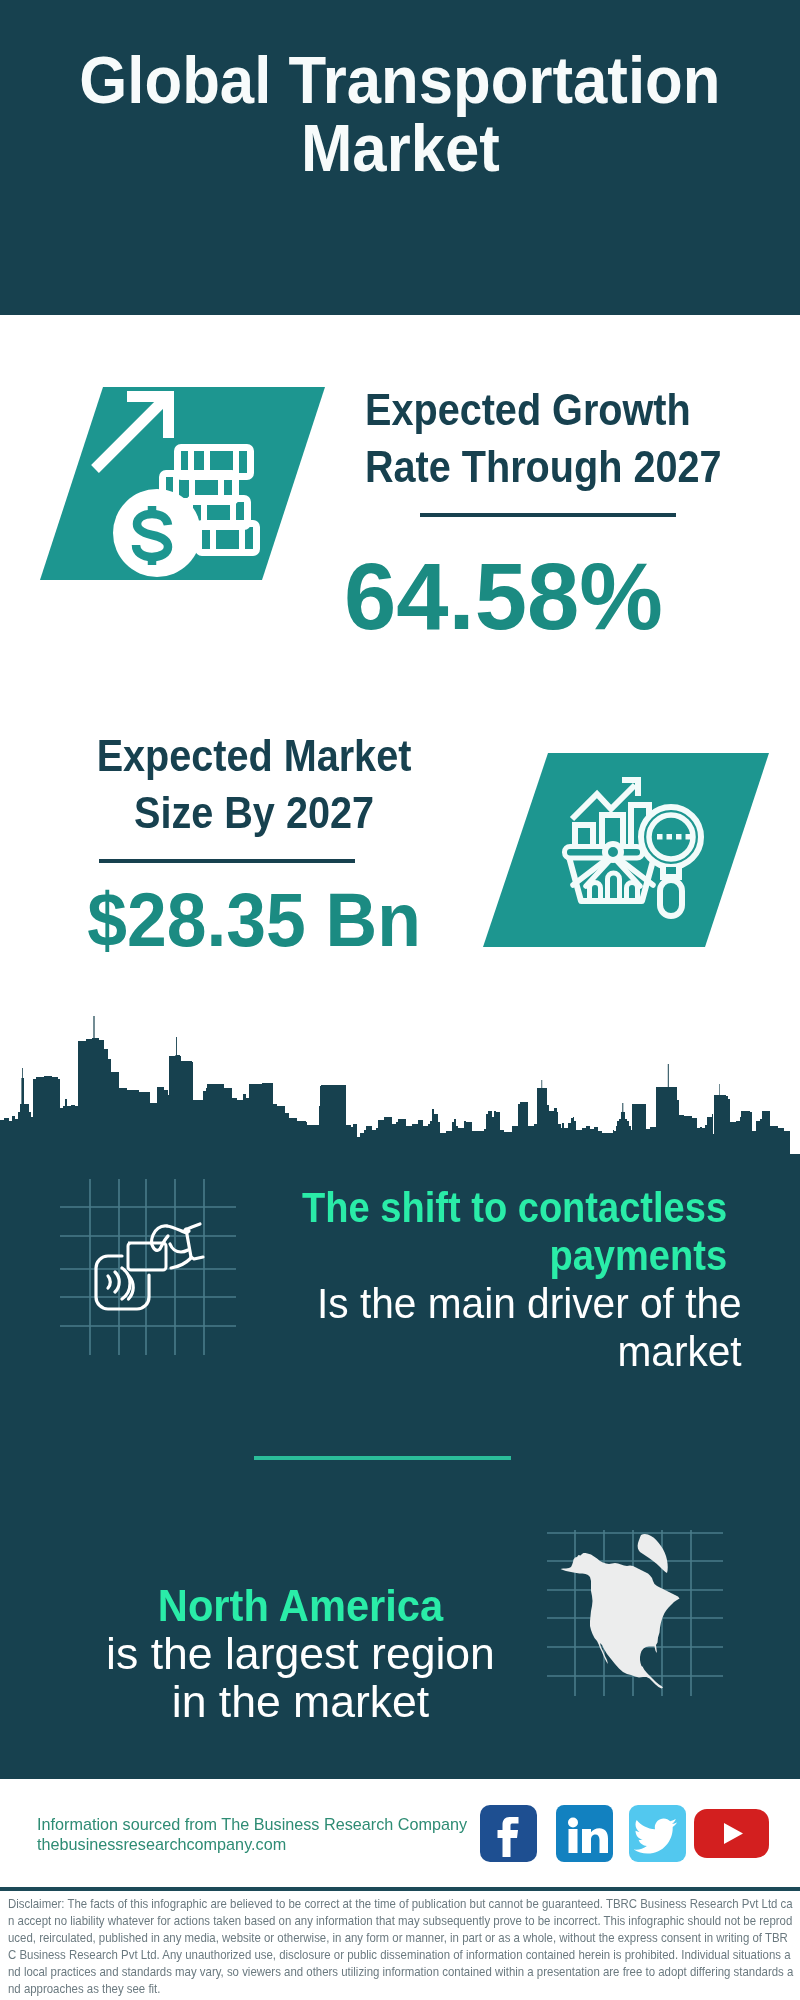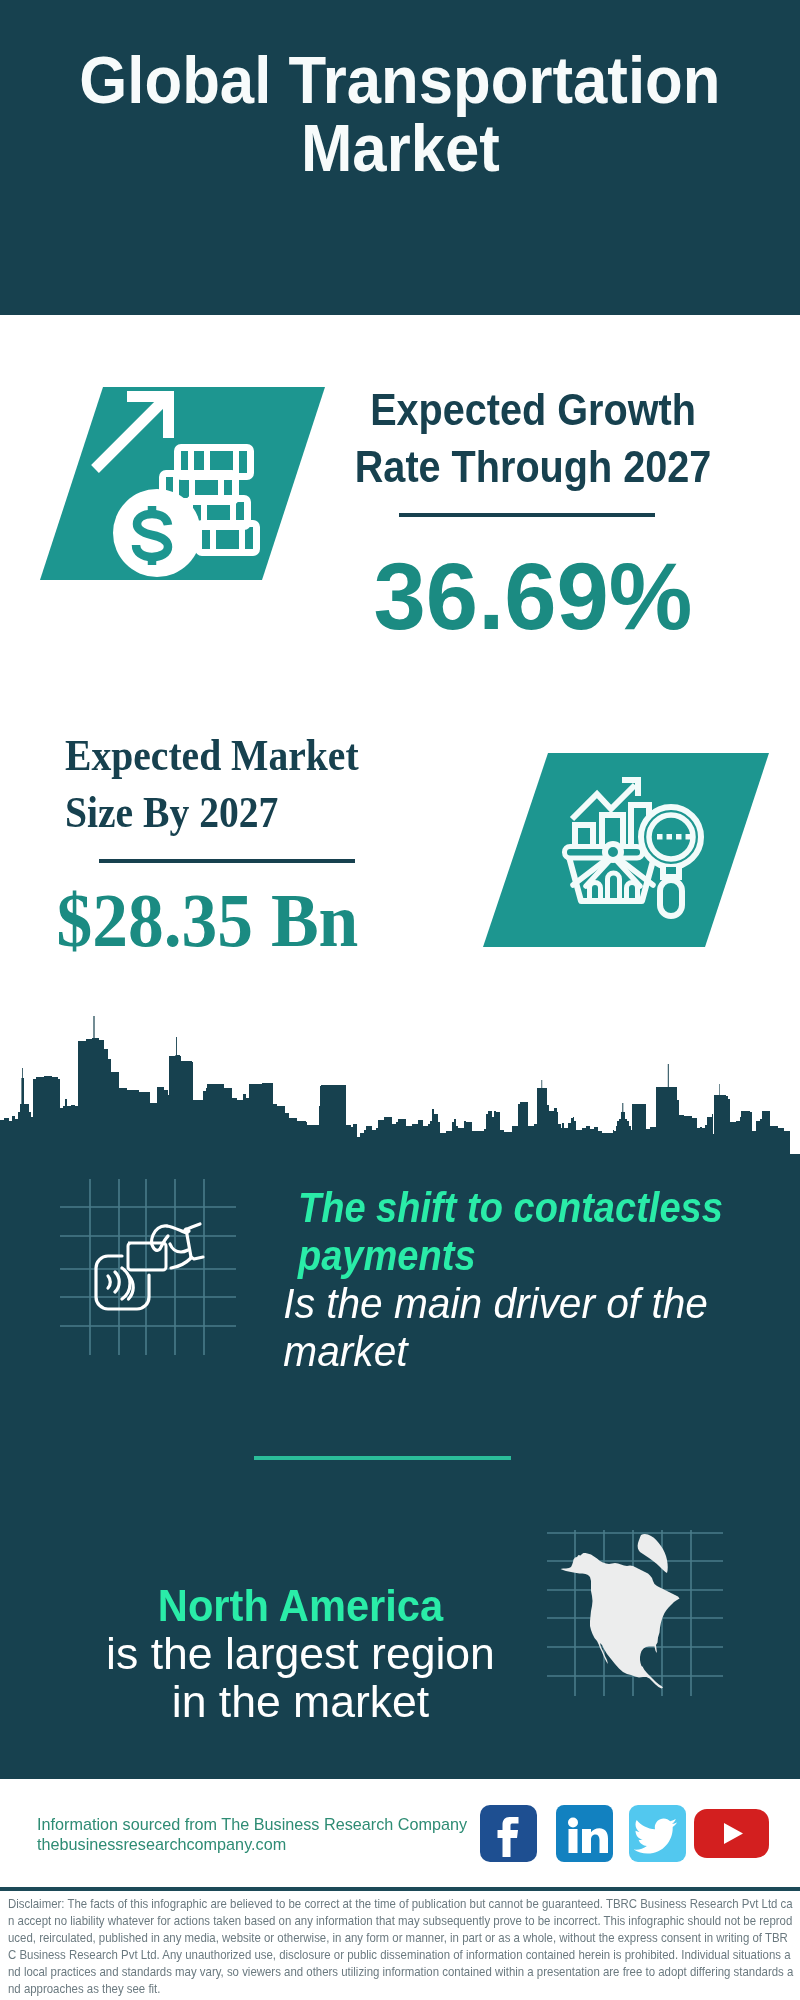--- a/index.html
+++ b/index.html
@@ -8,36 +8,36 @@
 
   
   .header{position:absolute;left:0;top:0;width:800px;height:315px;background:#17414f;}
   .header-title{position:absolute;left:0px;top:46px;width:800px;text-align:center;color:#f7fbfb;
     font-weight:bold;font-size:66px;line-height:68px;white-space:nowrap;}
   .header-title>div{display:block;}
   .header-title>div>span{display:inline-block;transform:scaleX(0.935);}
 
   
   .stat1-icon{position:absolute;left:40px;top:387px;width:290px;height:200px;}
-  .stat1-text{position:absolute;left:323px;top:381px;width:420px;text-align:center;}
-  .stat2-text{position:absolute;left:44px;top:727px;width:420px;font-family:Liberation Serif, serif;}
+  .stat1-text{position:absolute;left:344px;top:381px;width:420px;text-align:left;}
+  .stat2-text{position:absolute;left:44px;top:727px;width:420px;text-align:center;}
   .stat2-icon{position:absolute;left:483px;top:753px;width:290px;height:200px;}
   .stat-label{color:#17414f;font-weight:bold;font-size:44px;line-height:57px;transform:scaleX(0.90);}
   .stat-rule{height:4px;background:#17414f;margin:18px auto 24px auto;width:256px;position:relative;left:-6px;}
   .stat2-text .stat-rule{left:-27px;}
   .stat-value{color:#1b8b82;font-weight:bold;font-size:94px;line-height:100px;position:relative;top:6px;}
   .stat2-text .stat-value{font-size:76px;transform:scaleX(0.94);top:-17px;}
 
   
   .darkbody{position:absolute;left:0;top:1160px;width:800px;height:619px;background:#17414f;}
   .skyline{position:absolute;left:0;top:1010px;width:800px;height:160px;line-height:0;}
 
   
   .insight1-icon{position:absolute;left:55px;top:1175px;width:190px;height:190px;line-height:0;}
-  .insight1-text{position:absolute;left:270px;top:1183px;width:485px;text-align:left;font-style:italic;}
+  .insight1-text{position:absolute;left:270px;top:1183px;width:485px;text-align:right;}
   .insight2-text{position:absolute;left:58px;top:1582px;width:485px;text-align:center;line-height:48px;}
   .insight2-icon{position:absolute;left:545px;top:1510px;width:180px;height:190px;line-height:0;}
   .ins-hi{color:#2aeca8;font-weight:bold;font-size:43px;line-height:48px;transform:scaleX(0.885);}
   .ins-rest{color:#ffffff;font-weight:normal;font-size:43px;line-height:48px;transform:scaleX(0.945);}
   .mid-rule{position:absolute;left:254px;top:1456px;width:257px;height:4px;background:#2bbd9a;}
   .insight2-text .ins-hi{font-size:45px;transform:scaleX(0.925);}
   .insight2-text .ins-rest{font-size:45px;transform:scaleX(0.99);}
 
   
   .footer{position:absolute;left:0;top:1779px;width:800px;height:221px;background:#fff;}
@@ -94,21 +94,21 @@
     <line x1="112" y1="170" x2="112" y2="178"></line>
   </g>
 </svg>
 </div>
   <div class="stat1-text">
     <div class="stat-label">
       <div>Expected Growth</div>
       <div>Rate Through 2027</div>
     </div>
     <div class="stat-rule"></div>
-    <div class="stat-value">36.69%</div>
+    <div class="stat-value">64.58%</div>
   </div>
 
   <div class="stat2-text">
     <div class="stat-label">
       <div>Expected Market</div>
       <div>Size By 2027</div>
     </div>
     <div class="stat-rule"></div>
     <div class="stat-value">$28.35 Bn</div>
   </div>

